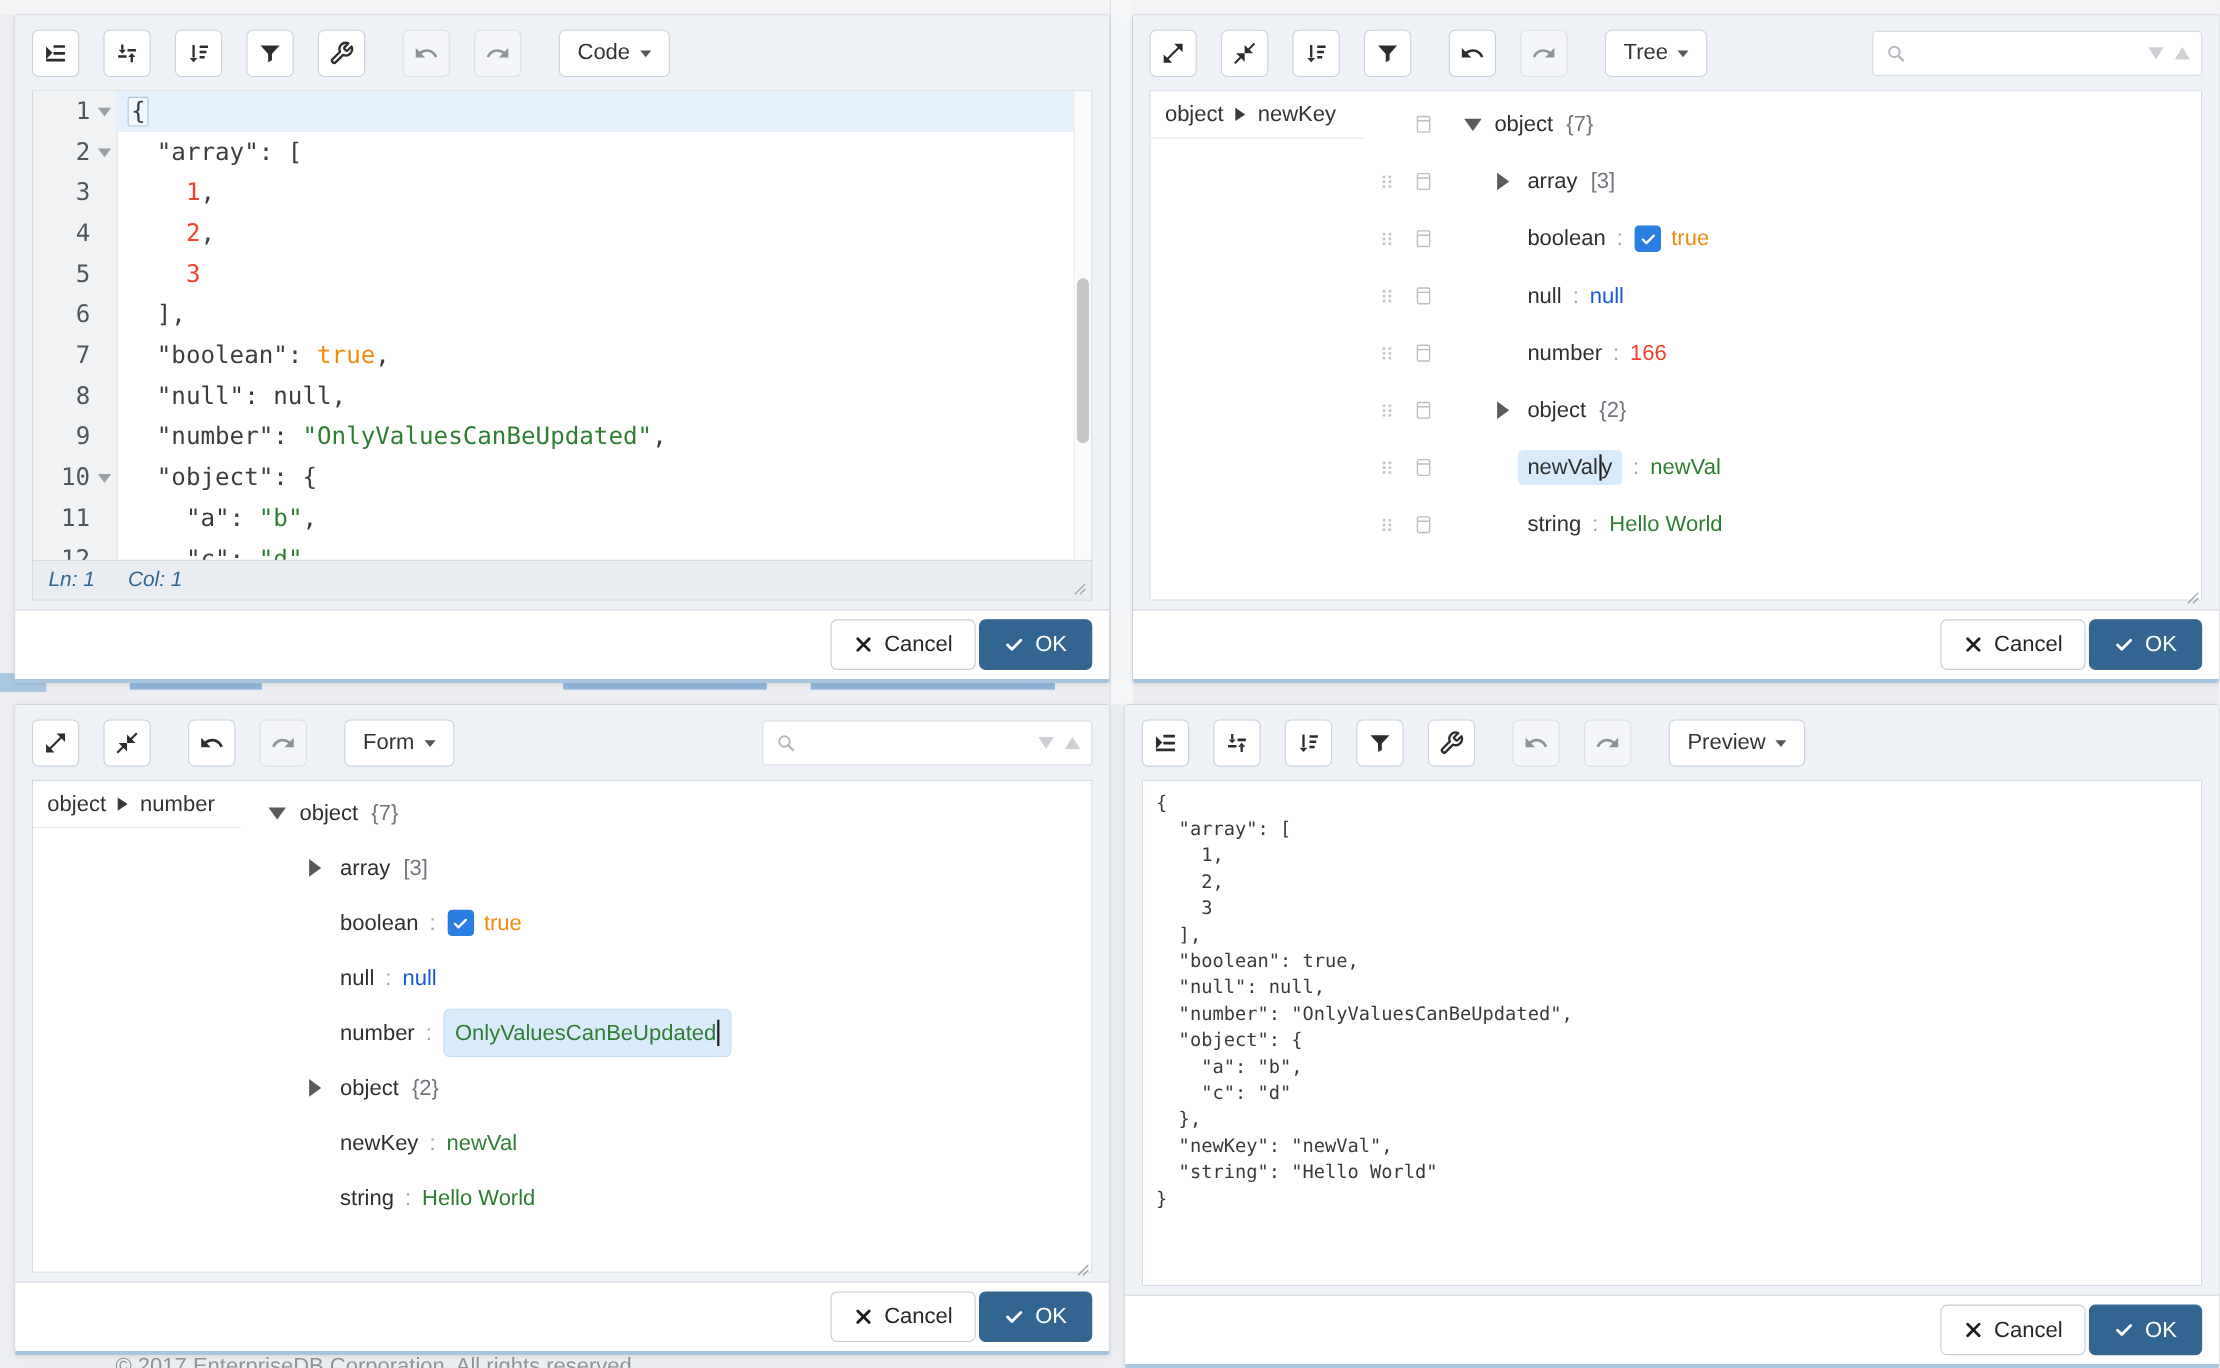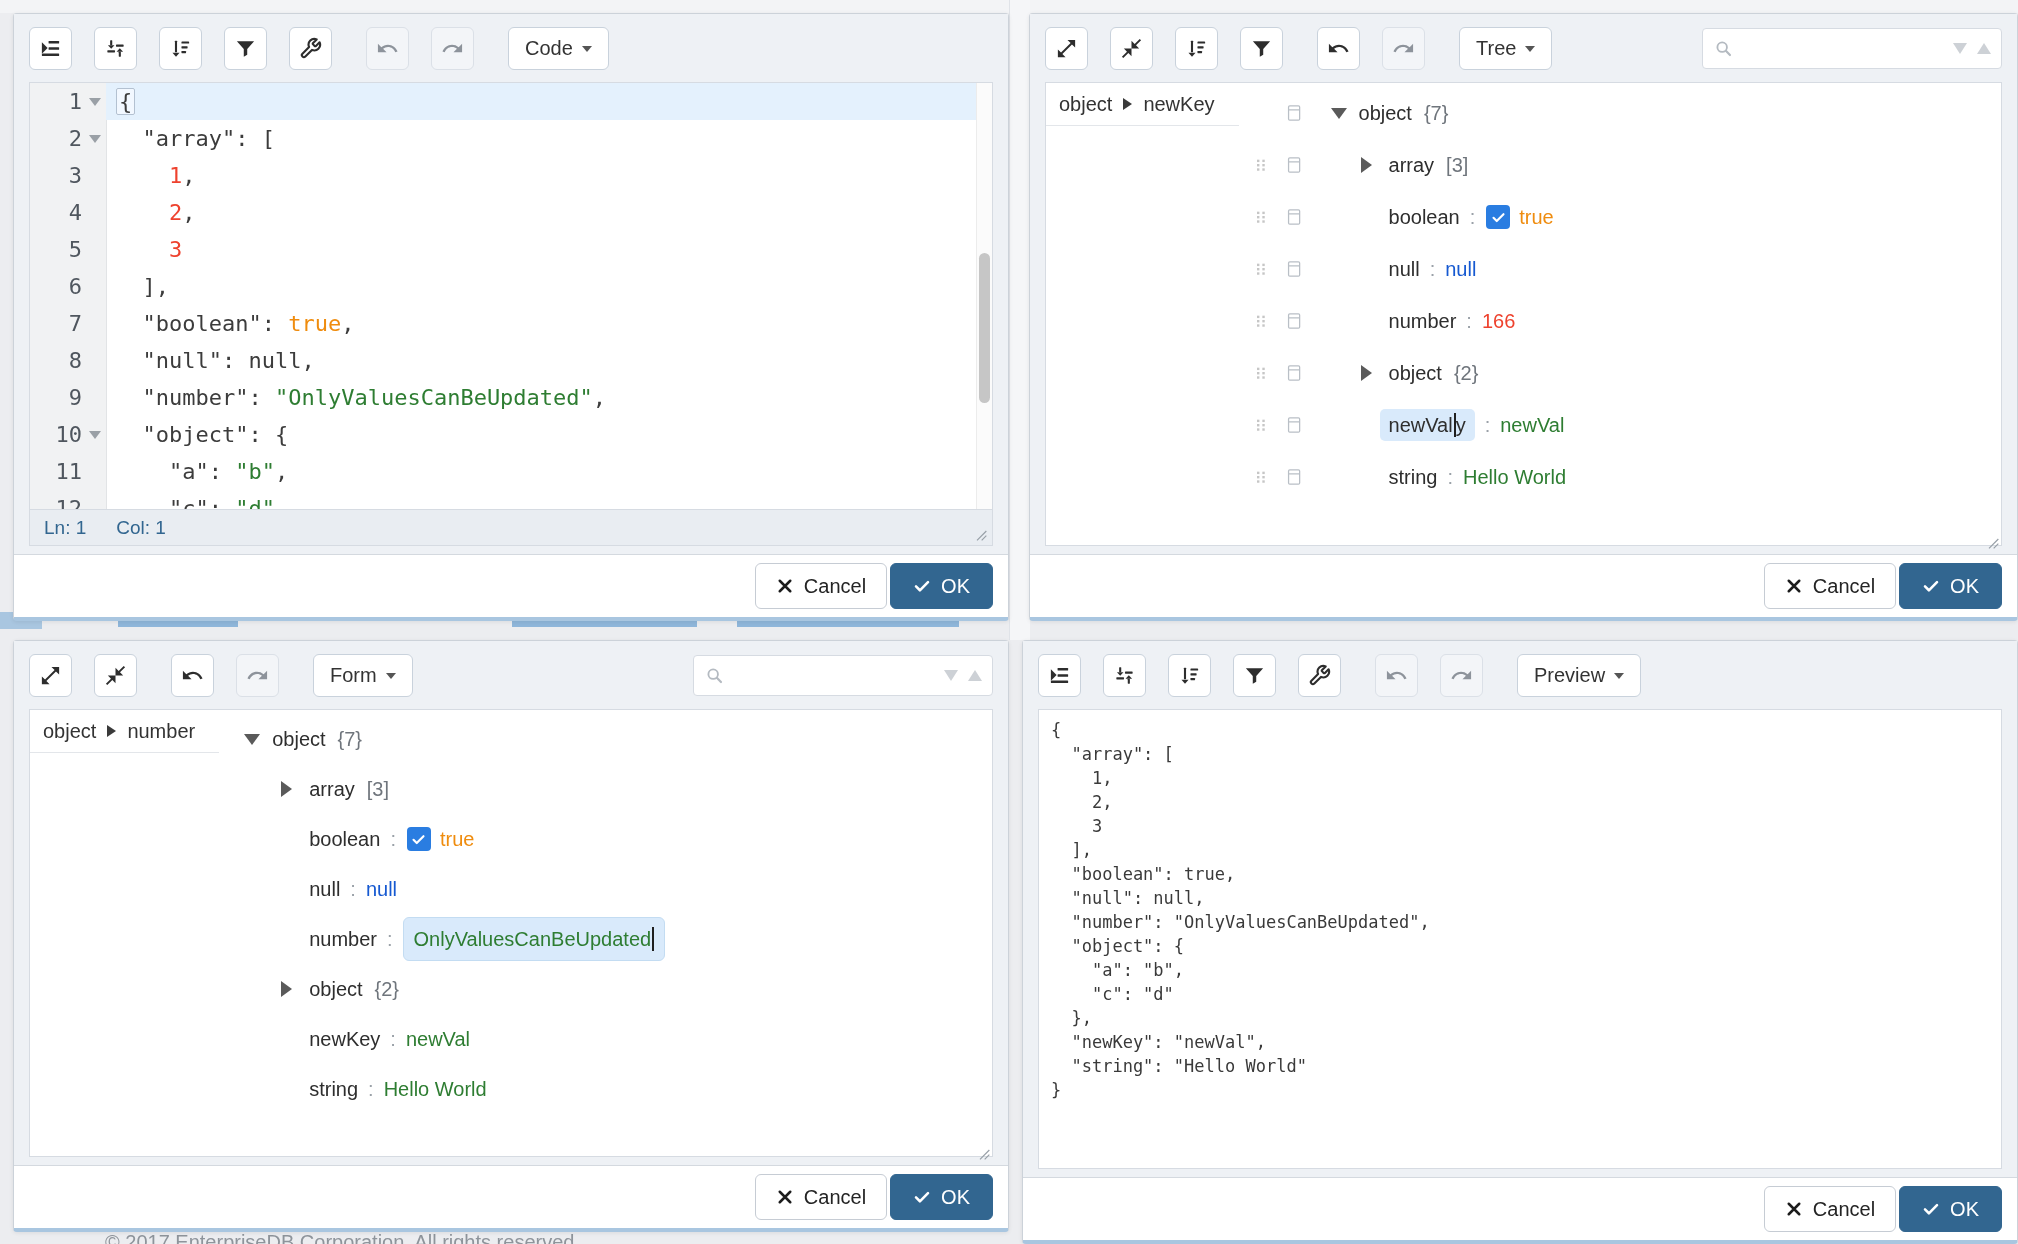--- a/index.html
+++ b/index.html
@@ -64,21 +64,21 @@
   .tok-num{color:var(--c-number);}
   .tok-str{color:var(--c-string);}
   .tok-bool{color:var(--c-boolean);}
   .tok-brace{color:#3c3c3c;border:1px solid #b3c1d1;background:#f2f8ff;border-radius:2px;padding:0 2px;}
   .vscroll{position:absolute;right:0;top:0;bottom:0;width:15px;background:#fbfbfb;border-left:1px solid #ececec;}
   .vthumb{position:absolute;right:2px;top:170px;width:11px;height:150px;background:#c6c6c6;border-radius:6px;}
 
   
   .statusbar{height:37px;flex:none;margin-top:-1px;background:#e9edf2;border:1px solid #d6dbe2;
              display:flex;gap:30px;align-items:center;padding:0 14px;font-size:19px;color:var(--accent);
-             position:relative;box-sizing:border-box;}
+             position:relative;box-sizing:border-box;font-style:italic;}
   .rsz{width:16px;height:16px;color:#98a0a8;}
   .rsz-sb{position:absolute;right:3px;bottom:2px;}
   .rsz-ed{position:absolute;right:16px;bottom:3px;}
 
   
   .treebox{flex:1;min-height:0;background:#fff;border:1px solid #d6dbe2;display:flex;flex-direction:row;overflow:hidden;}
   .breadcrumb{height:42px;flex:none;border-bottom:1px solid #e3e6ea;display:flex;align-items:center;
               padding:0 13px;}
   .crumb{display:inline-flex;align-items:center;margin-right:11px;font-size:20px;color:#333;}
   .crumb + .crumb::before{content:"";display:inline-block;width:0;height:0;border-left:9px solid #3a3a3a;

